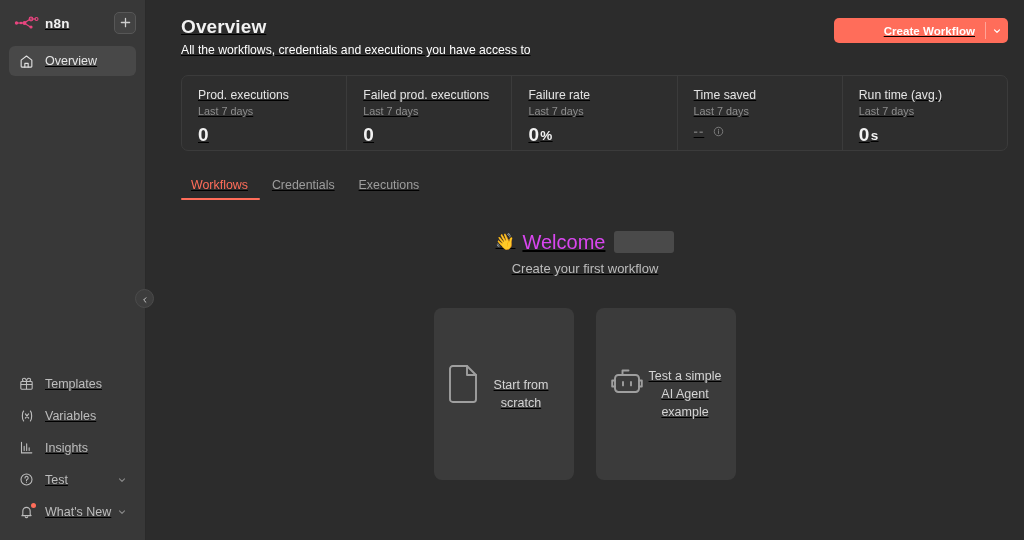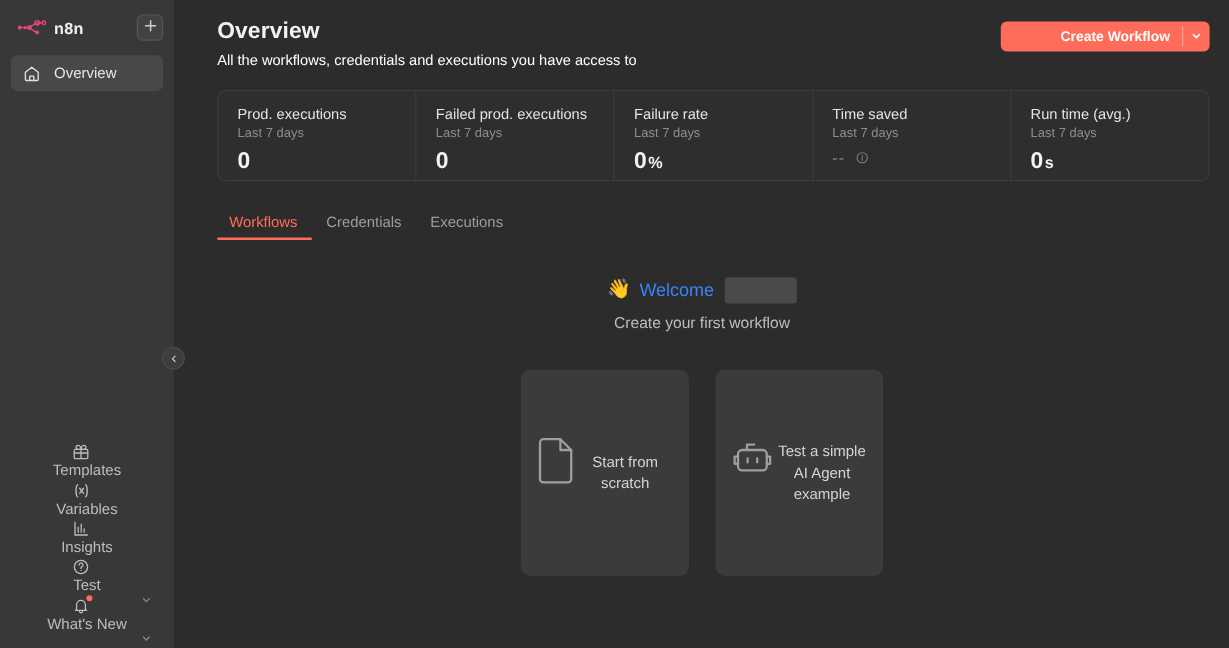--- a/index.html
+++ b/index.html
@@ -3,21 +3,21 @@
 <meta charset="utf-8">
 <style>
   * { box-sizing: border-box; margin: 0; padding: 0; }
   html, body {
     width: 1024px; height: 540px;
     overflow: hidden;
     background: #2c2c2c;
     font-family: "Liberation Sans", sans-serif;
     -webkit-font-smoothing: antialiased;
   }
-  #app { display: flex; width: 1024px; height: 523px; }
+  #app { display: flex; width: 1024px; height: 523px; text-decoration: underline; }
 
   
   #sidebar {
     width: 146px; height: 540px;
     background: #383838;
     border-right: 1px solid #2a2a2a;
     display: flex; flex-direction: column;
     position: relative;
     flex: 0 0 146px;
   }
@@ -47,21 +47,21 @@
   .nav-item .ico {
     width: 17px; height: 17px; flex: 0 0 17px;
     margin-right: 10px; display: flex; align-items: center; justify-content: center;
     position: relative;
   }
   .nav-item.active { background: #484848; color: #e6e6e6; }
   .nav-label { white-space: nowrap; }
   .chev-small { margin-left: auto; opacity: .75; display:flex; }
 
   .sb-bottom { margin-top: auto; padding: 0 9px 12px 9px; }
-  .sb-bottom .nav-item { height: 31px; margin-bottom: 1px; flex-direction: column; }
+  .sb-bottom .nav-item { height: 31px; margin-bottom: 1px; }
   .bell-dot {
     position: absolute; top: 0px; right: -1px;
     width: 5px; height: 5px; border-radius: 50%;
     background: #ff6d5a;
   }
 
   .collapse-btn {
     position: absolute; right: -9px; top: 289px;
     width: 19px; height: 19px; border-radius: 50%;
     background: #3d3d3d; border: 1px solid #4b4b4b;
@@ -134,21 +134,21 @@
     height: 2px; background: #ff6d5a; border-radius: 2px;
   }
 
   
   .welcome-wrap { margin-top: 30px; text-align: center; }
   .welcome-line {
     display: flex; align-items: center; justify-content: center;
     gap: 7px; height: 24px;
   }
   .wave { font-size: 16px; line-height: 1; }
-  .welcome-text { color: #3b82f6; font-size: 15px; }
+  .welcome-text { color: #d946ef; font-size: 20px; }
   .skeleton {
     width: 60px; height: 22px; border-radius: 3px;
     background: #4a4a4a; margin-left: 2px;
   }
   .welcome-sub { color: #bdbdbd; font-size: 13px; margin-top: 7px; }
 
   
   .cards {
     display: flex; justify-content: center; gap: 22px;
     margin-top: 32px;

